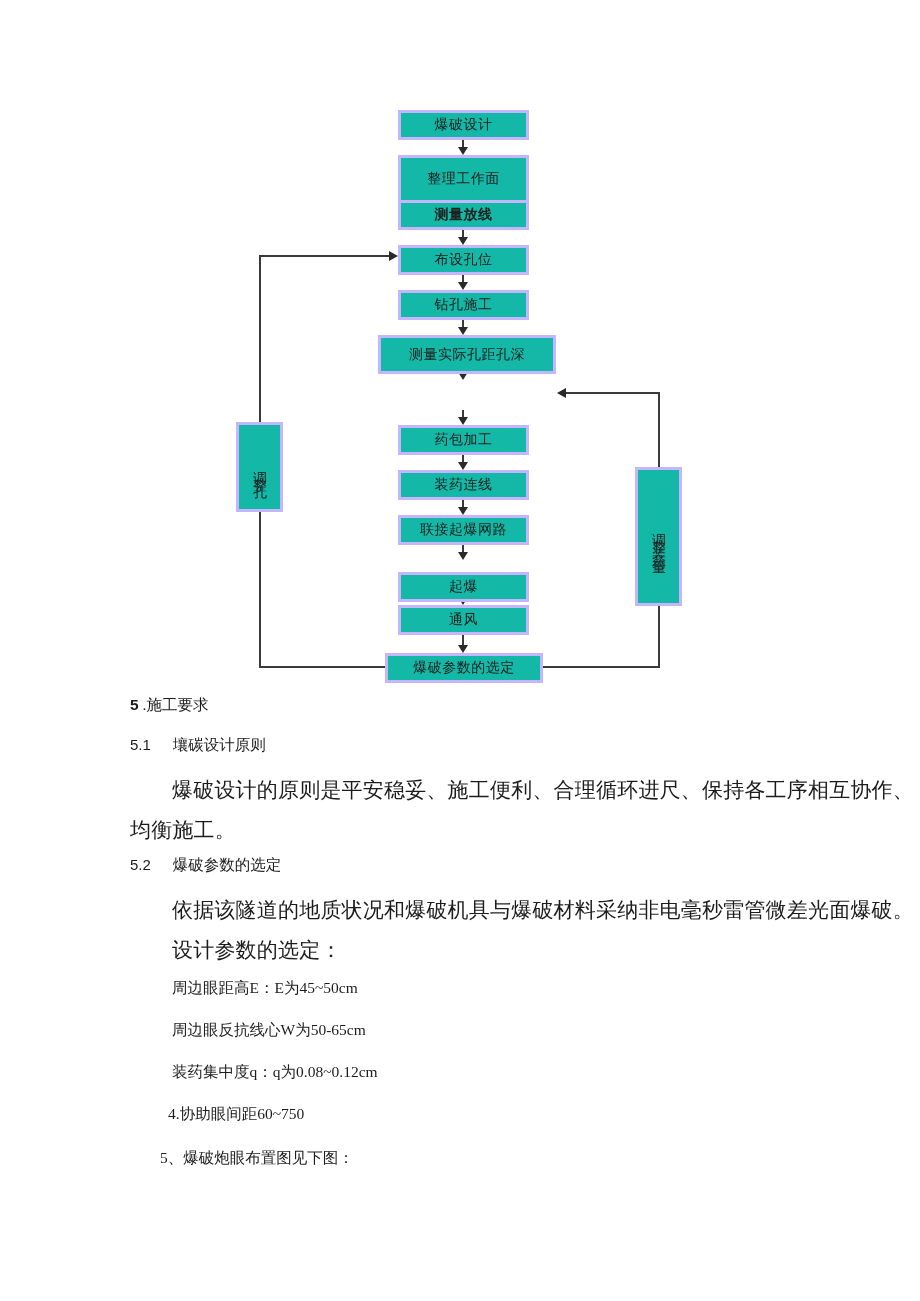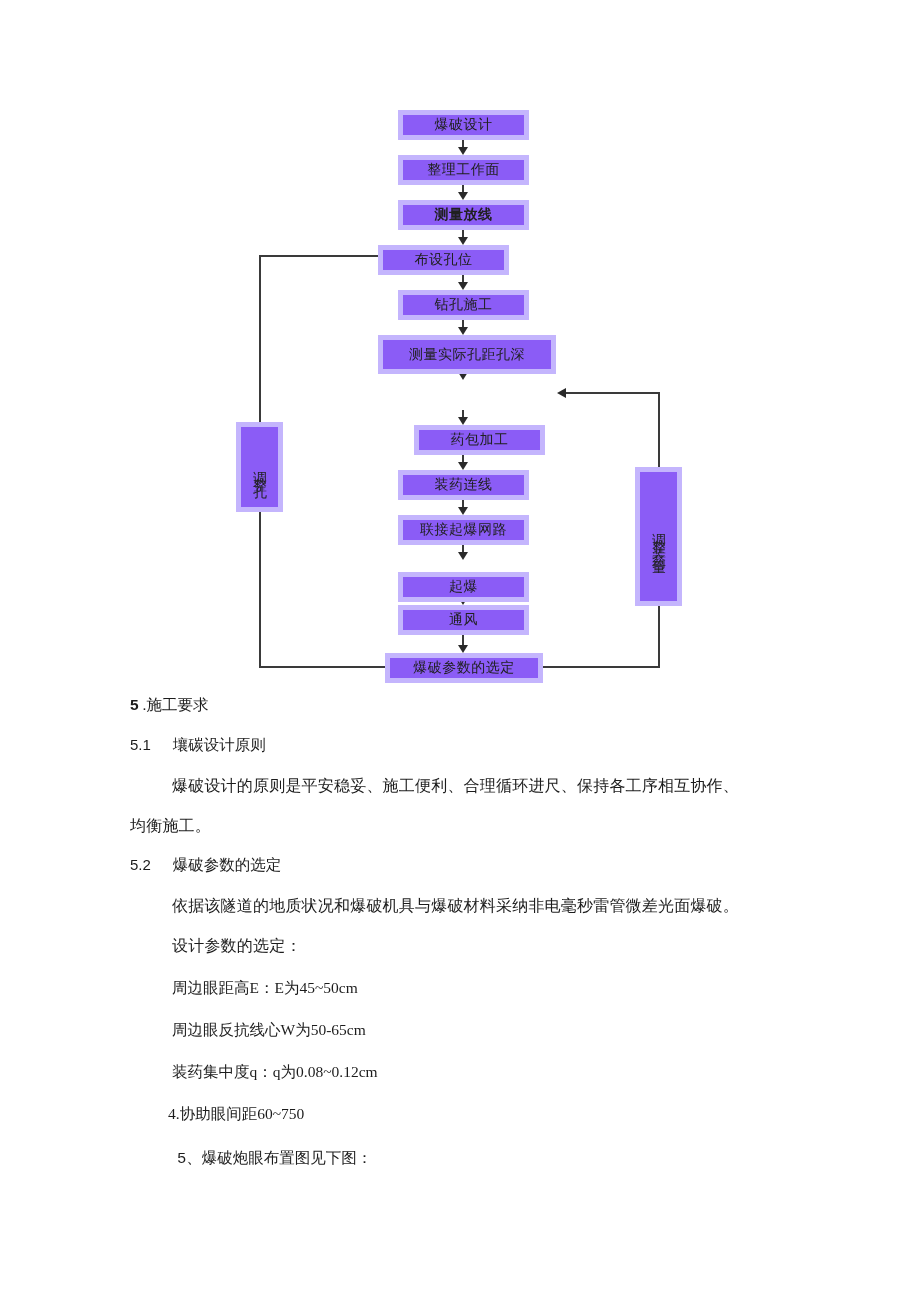--- a/index.html
+++ b/index.html
@@ -20,22 +20,22 @@
   #flowchart {
     position: absolute;
     left: 0;
     top: 0;
     width: 920px;
     height: 695px;
   }
   .fc-box {
     position: absolute;
     box-sizing: border-box;
-    border: 5px solid #c4b5fd;
-    background: #8b5cf6;
+    border: 3px solid #c4b5fd;
+    background: #14b8a6;
     display: flex;
     align-items: center;
     justify-content: center;
     font-family: "Liberation Serif", "DejaVu Serif", serif;
     font-size: 14px;
     line-height: 1;
     color: #202020;
     letter-spacing: 0.5px;
     white-space: nowrap;
   }
@@ -83,21 +83,21 @@
   }
   .tline {
     position: absolute;
     white-space: nowrap;
     font-family: "Liberation Serif", "DejaVu Serif", serif;
     color: #1c1c1c;
   }
   .h5 { font-size: 15.5px; }
   .h5 .num { font-weight: bold; font-family: "Liberation Sans", sans-serif; }
   .sub-num { font-family: "Liberation Sans", sans-serif; font-size: 15px; }
-  .body-line { font-size: 16px; letter-spacing: 0.2px; }
+  .body-line { font-size: 21px; letter-spacing: 0.2px; }
   .param-line { font-size: 15.5px; }
 </style>
 </head>
 <body>
 
 <div id="flowchart">
 
   <div class="fc-line" style="left:462px; top:140px; width:2px; height:8px;"></div>
   <div class="fc-arrow-down" style="left:458px; top:147px;"></div>
 
@@ -140,36 +140,36 @@
   <div class="fc-arrow-right" style="left:389px; top:251px;"></div>
 
   <div class="fc-line" style="left:543px; top:666px; width:117px; height:2px;"></div>
   <div class="fc-line" style="left:658px; top:393px; width:2px; height:275px;"></div>
   <div class="fc-line" style="left:566px; top:392px; width:94px; height:2px;"></div>
   <div class="fc-arrow-left" style="left:557px; top:388px;"></div>
 
   <div class="fc-box" style="left:398px; top:110px; width:131px; height:30px;">
       <span>爆破设计</span>
     </div>
-  <div class="fc-box" style="left:398px; top:155px; width:131px; height:30px;">
+  <div class="fc-box" style="left:398px; top:155px; width:131px; height:48px;">
       <span>整理工作面</span>
     </div>
   <div class="fc-box" style="left:398px; top:200px; width:131px; height:30px;font-weight:bold;">
       <span>测量放线</span>
     </div>
-  <div class="fc-box" style="left:378px; top:245px; width:131px; height:30px;">
+  <div class="fc-box" style="left:398px; top:245px; width:131px; height:30px;">
       <span>布设孔位</span>
     </div>
   <div class="fc-box" style="left:398px; top:290px; width:131px; height:30px;">
       <span>钻孔施工</span>
     </div>
   <div class="fc-box" style="left:378px; top:335px; width:178px; height:39px;">
       <span>测量实际孔距孔深</span>
     </div>
-  <div class="fc-box" style="left:398px; top:425px; width:131px; height:30px;margin-left:16px;">
+  <div class="fc-box" style="left:398px; top:425px; width:131px; height:30px;">
       <span>药包加工</span>
     </div>
   <div class="fc-box" style="left:398px; top:470px; width:131px; height:30px;">
       <span>装药连线</span>
     </div>
   <div class="fc-box" style="left:398px; top:515px; width:131px; height:30px;">
       <span>联接起爆网路</span>
     </div>
   <div class="fc-box" style="left:398px; top:572px; width:131px; height:30px;">
       <span>起爆</span>
@@ -207,15 +207,15 @@
     <span class="sub-num">5.2</span><span style="display:inline-block;width:22px;"></span><span>爆破参数的选定</span>
   </div>
 
   <div class="tline body-line" style="left:172px; top:206px;">依据该隧道的地质状况和爆破机具与爆破材料采纳非电毫秒雷管微差光面爆破。</div>
   <div class="tline body-line" style="left:172px; top:246px;">设计参数的选定：</div>
 
   <div class="tline param-line" style="left:172px; top:288px;">周边眼距高E：E为45~50cm</div>
   <div class="tline param-line" style="left:172px; top:330px;">周边眼反抗线心W为50-65cm</div>
   <div class="tline param-line" style="left:172px; top:372px;">装药集中度q：q为0.08~0.12cm</div>
   <div class="tline param-line" style="left:168px; top:414px;">4.协助眼间距60~750</div>
-  <div class="tline param-line" style="left:177px; top:458px;font-family:Liberation Mono, monospace;">5、爆破炮眼布置图见下图：</div>
+  <div class="tline param-line" style="left:160px; top:458px;">5、爆破炮眼布置图见下图：</div>
 
 </div>
 
 </body></html>

